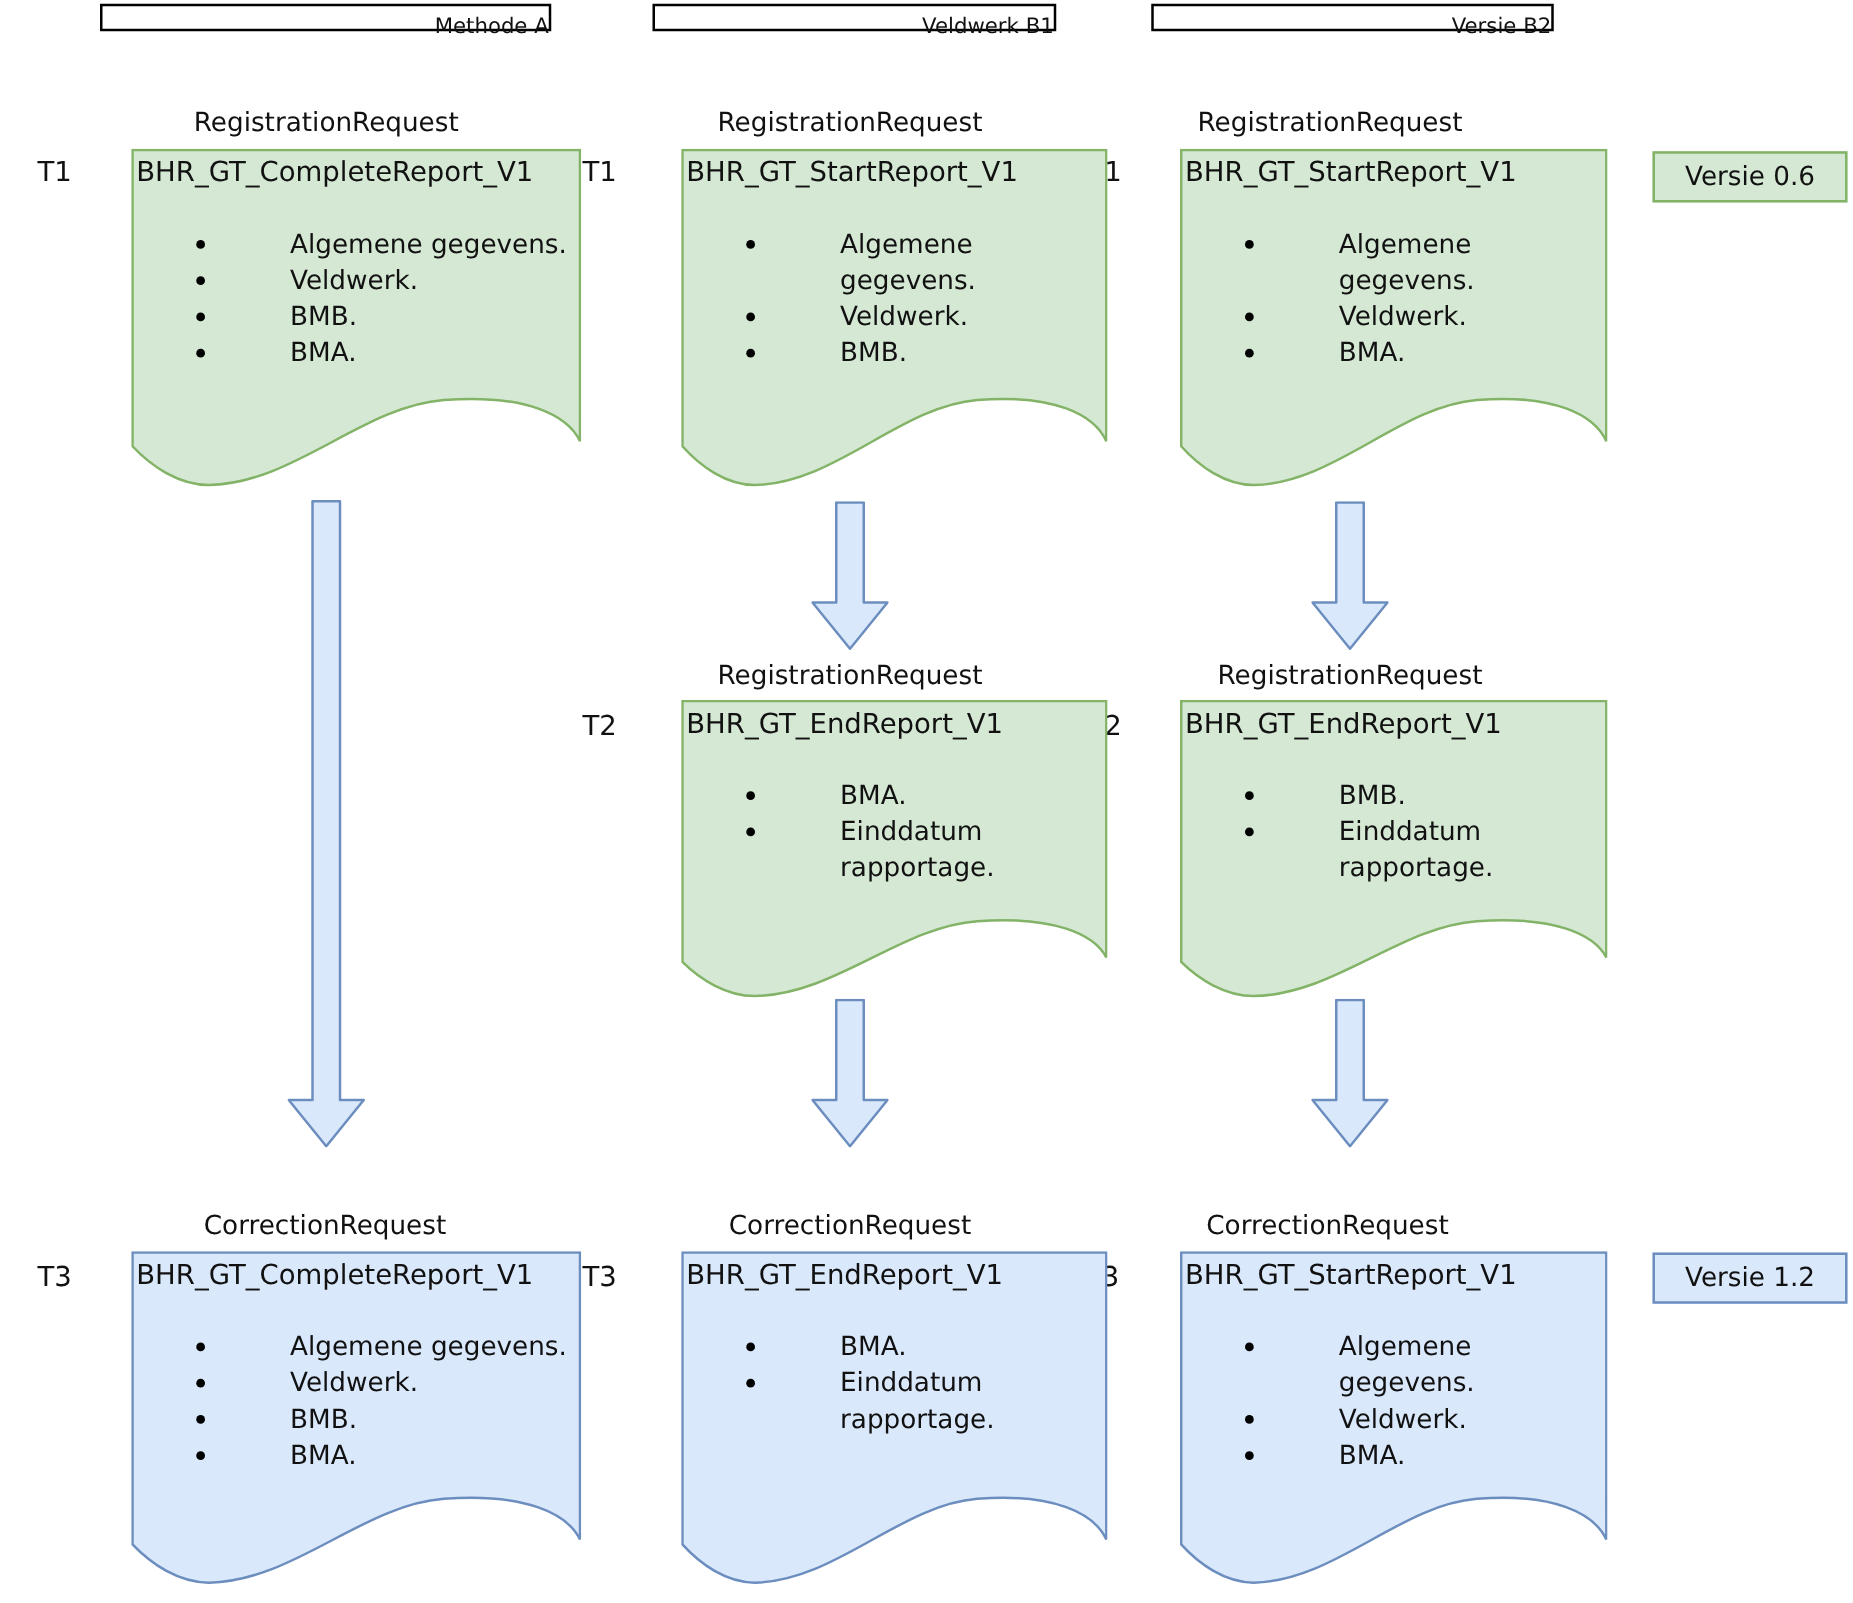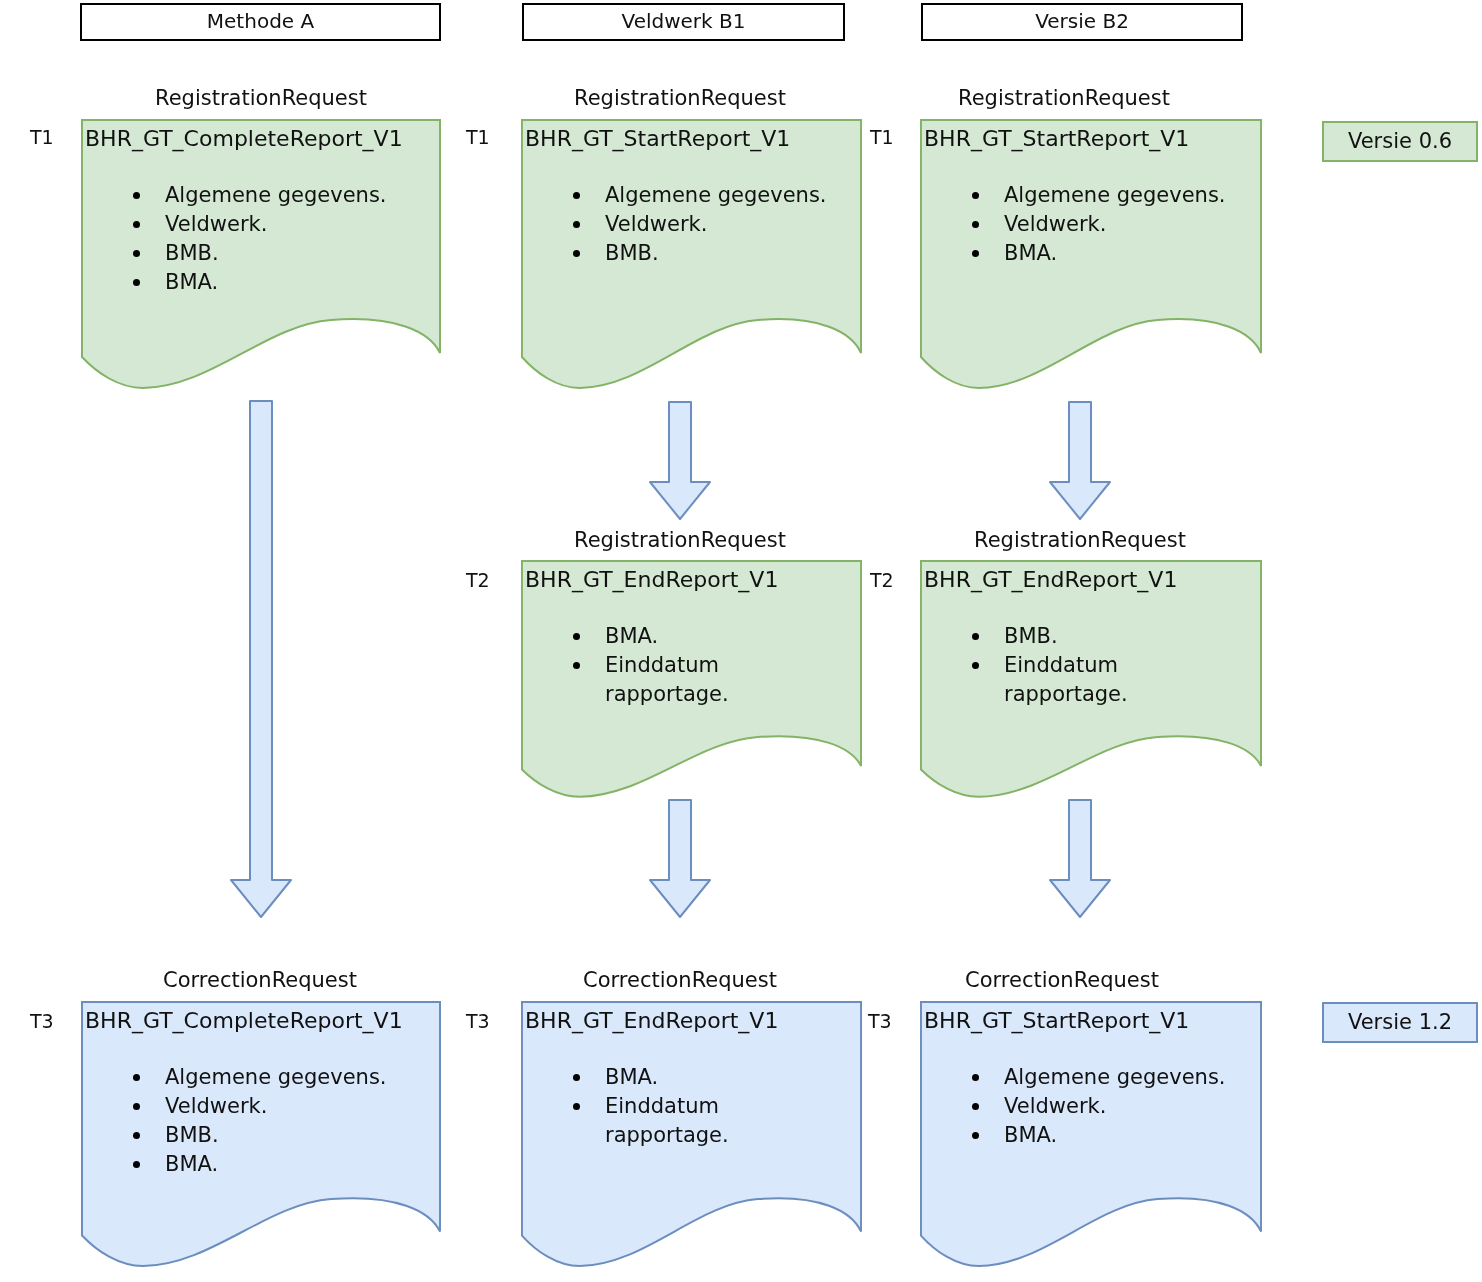--- a/index.html
+++ b/index.html
@@ -2,35 +2,35 @@
 <html style="--green-fill: #d5e8d4; --green-stroke: #82b366; --blue-fill: #dae8fc; --blue-stroke: #6c8ebf; --header-border: #000000; --text: #111111;"><head>
 <meta charset="utf-8">
 <style>
   html,body{margin:0;padding:0;background:#ffffff;}
   #canvas{
     position:relative;width:1482px;height:1282px;background:#ffffff;
     font-family:"DejaVu Sans","Liberation Sans",sans-serif;color:var(--text,#111);
     overflow:hidden;
   }
   .hdr{
-    position:absolute;height:38px;background:#fff;border:2.5px solid var(--header-border,#000);
-    box-sizing:border-box;text-align:center;line-height:33px;font-size:20px;
+    position:absolute;height:22px;background:#fff;border:2.5px solid var(--header-border,#000);
+    box-sizing:border-box;text-align:right;line-height:33px;font-size:17px;
   }
   .req-label{
     position:absolute;transform:translateX(-50%);font-size:21px;white-space:nowrap;text-align:right;
   }
-  .t-label{position:absolute;font-size:19px;}
-  .doc{position:absolute;}
+  .t-label{position:absolute;font-size:22px;}
+  .doc{position:absolute;margin-left:24px;}
   .doc-shape{position:absolute;left:0;top:0;width:100%;height:100%;}
   .doc.green .doc-shape path{fill:var(--green-fill,#d5e8d4);stroke:var(--green-stroke,#82b366);}
   .doc.blue  .doc-shape path{fill:var(--blue-fill,#dae8fc);stroke:var(--blue-stroke,#6c8ebf);}
   .doc-shape path{stroke-width:2;vector-effect:non-scaling-stroke;}
   .doc-title{position:absolute;top:7px;left:4px;right:2px;font-size:22px;white-space:nowrap;}
   .doc-list{position:absolute;top:62px;left:52px;right:6px;margin:0;padding:0;list-style:none;}
-  .doc-list li{display:flex;font-size:21px;line-height:29px;}
+  .doc-list li{display:flex;font-size:21px;line-height:29px;gap:43px;}
   .doc-list .dot{flex:none;width:7px;height:7px;border-radius:50%;background:#000;margin:11px 25px 0 0;}
   .doc-list .item-text{white-space:pre-line;}
   .arrow{position:absolute;}
   .arrow polygon{fill:var(--blue-fill,#dae8fc);stroke:var(--blue-stroke,#6c8ebf);stroke-width:2;stroke-linejoin:round;vector-effect:non-scaling-stroke;}
   .badge{
     position:absolute;width:156px;height:41px;box-sizing:border-box;text-align:center;
     font-size:21px;line-height:37px;
   }
   .badge.green{background:var(--green-fill,#d5e8d4);border:2px solid var(--green-stroke,#82b366);}
   .badge.blue{background:var(--blue-fill,#dae8fc);border:2px solid var(--blue-stroke,#6c8ebf);}

